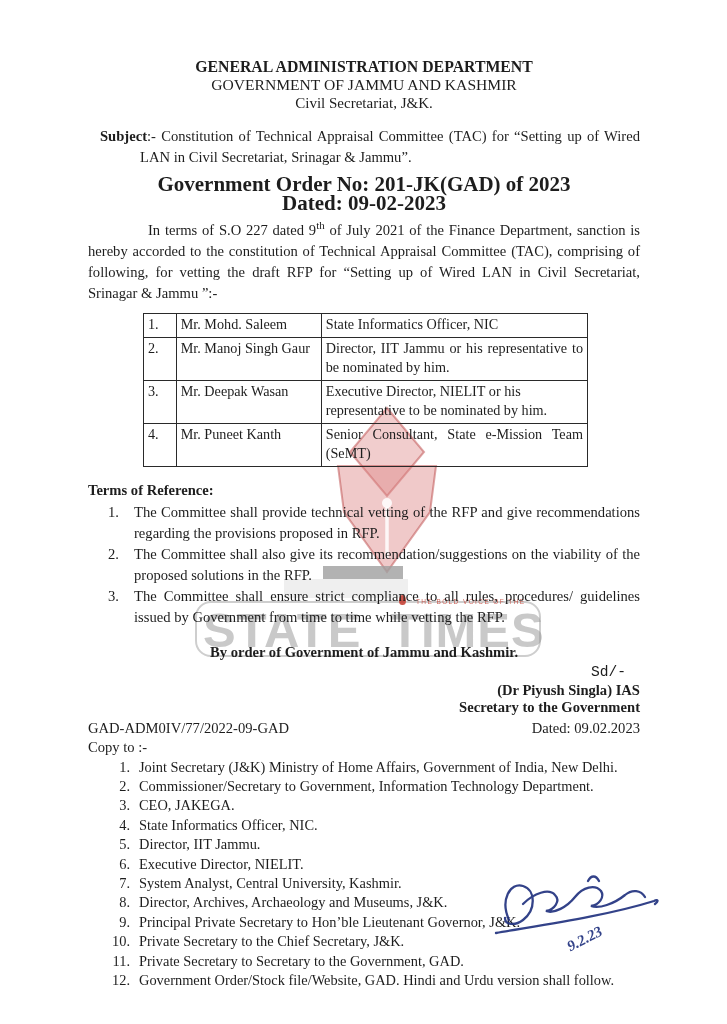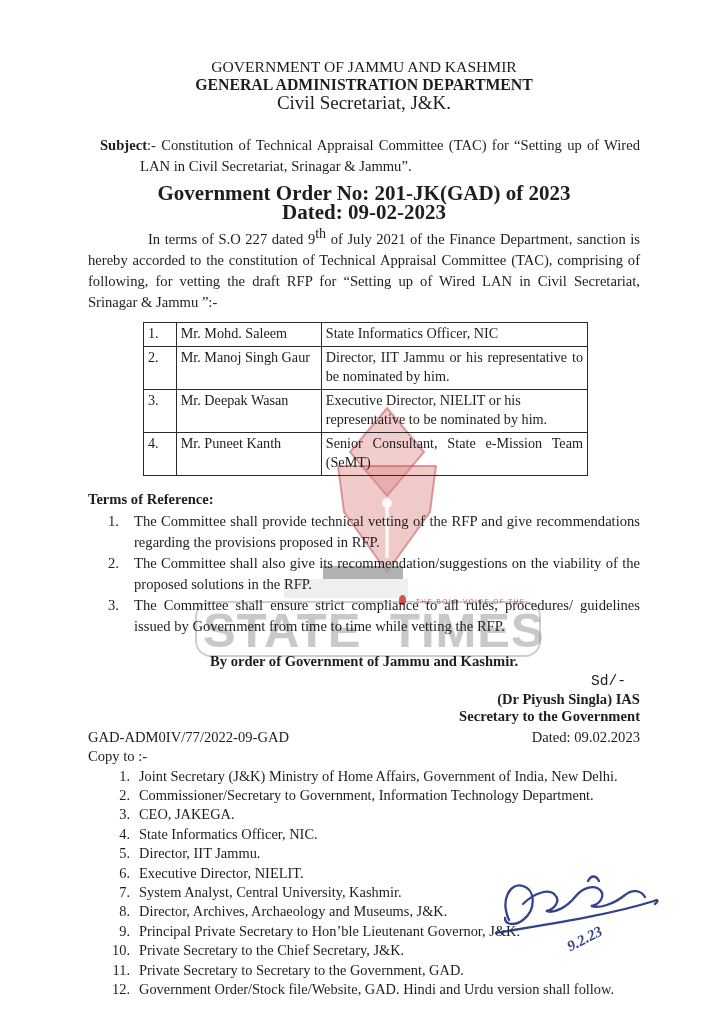--- a/index.html
+++ b/index.html
@@ -11,29 +11,29 @@
   .page{position:relative;width:727px;height:1024px;}
   .content{
     position:relative;z-index:2;
     padding:58px 87px 0 88px; 
     font-size:14.6px;line-height:20px;
   }
   .center{text-align:center;}
   .bold{font-weight:bold;}
   .hdr1{font-size:15.6px;line-height:18px;}
   .hdr2{font-size:15.8px;line-height:18px;font-weight:bold;}
-  .hdr3{font-size:19px;line-height:18px;margin-bottom:23px;}
+  .hdr3{font-size:15px;line-height:18px;margin-bottom:14px;}
   .subject{
     text-align:justify;padding-left:40px;text-indent:-40px;margin:0 0 7px 12px;line-height:21px;
   }
   .go-line{font-weight:bold;font-size:21px;line-height:19px;}
   .intro{
     text-align:justify;text-indent:60px;margin:7px 0 9px 0;line-height:21px;
   }
-  sup{font-size:14px;vertical-align:super;line-height:0;}
+  sup{font-size:11px;vertical-align:super;line-height:0;}
   table.committee{
     border-collapse:collapse;margin-left:55px;width:445px;
     font-size:14.2px;line-height:19px;
   }
   table.committee td{
     border:1.5px solid #2a2a2a;vertical-align:top;padding:1px 4px 3px 4px;
   }
   table.committee td.c-sno{width:24px;}
   table.committee td.c-name{width:138px;}
   table.committee td.c-desig{width:261px;text-align:justify;}
@@ -104,22 +104,22 @@
       <path d="M 17,46 C 8,26 18,8 31,12 C 44,16 44,36 31,46 C 23,52 13,51 13,44"></path>
       <path d="M 31,30 C 42,19 57,14 63,21 C 69,27 62,36 54,37 C 62,40 75,33 83,23 C 91,13 103,10 109,17 C 113,23 107,31 99,32 C 107,35 122,30 133,21 C 140,15 149,16 153,23"></path>
       <path d="M 96,7 C 99,1 104,1 107,7"></path>
       <path d="M 4,59 C 50,51 114,42 162,27 C 166,25 167,27 163,30"></path>
     </g>
     <text x="72" y="68" transform="rotate(-27 95 60)" font-family="Liberation Serif, serif" font-style="italic" font-weight="bold" font-size="15" fill="#22337f" opacity="0.92">9.2.23</text>
   </svg>
 
   <div class="content">
 
+    <div class="center hdr2">GENERAL ADMINISTRATION DEPARTMENT</div>
     <div class="center hdr1">GOVERNMENT OF JAMMU AND KASHMIR</div>
-    <div class="center hdr2">GENERAL ADMINISTRATION DEPARTMENT</div>
     <div class="center hdr3">Civil Secretariat, J&amp;K.</div>
 
     <p class="subject"><span class="bold">Subject</span><span>:-  Constitution of Technical Appraisal Committee (TAC) for “Setting up of Wired LAN in Civil Secretariat, Srinagar &amp; Jammu”.</span></p>
 
     <div class="center go-line">Government Order No: 201-JK(GAD) of 2023</div>
     <div class="center go-line">Dated: 09-02-2023</div>
 
     <p class="intro"><span>In terms of S.O 227 dated 9</span><sup>th</sup><span> of July 2021 of the Finance Department, sanction is hereby accorded to the constitution of Technical Appraisal Committee (TAC), comprising of following, for vetting the draft RFP for “Setting up of Wired LAN in Civil Secretariat, Srinagar &amp; Jammu ”:-</span></p>
 
     <table class="committee">

